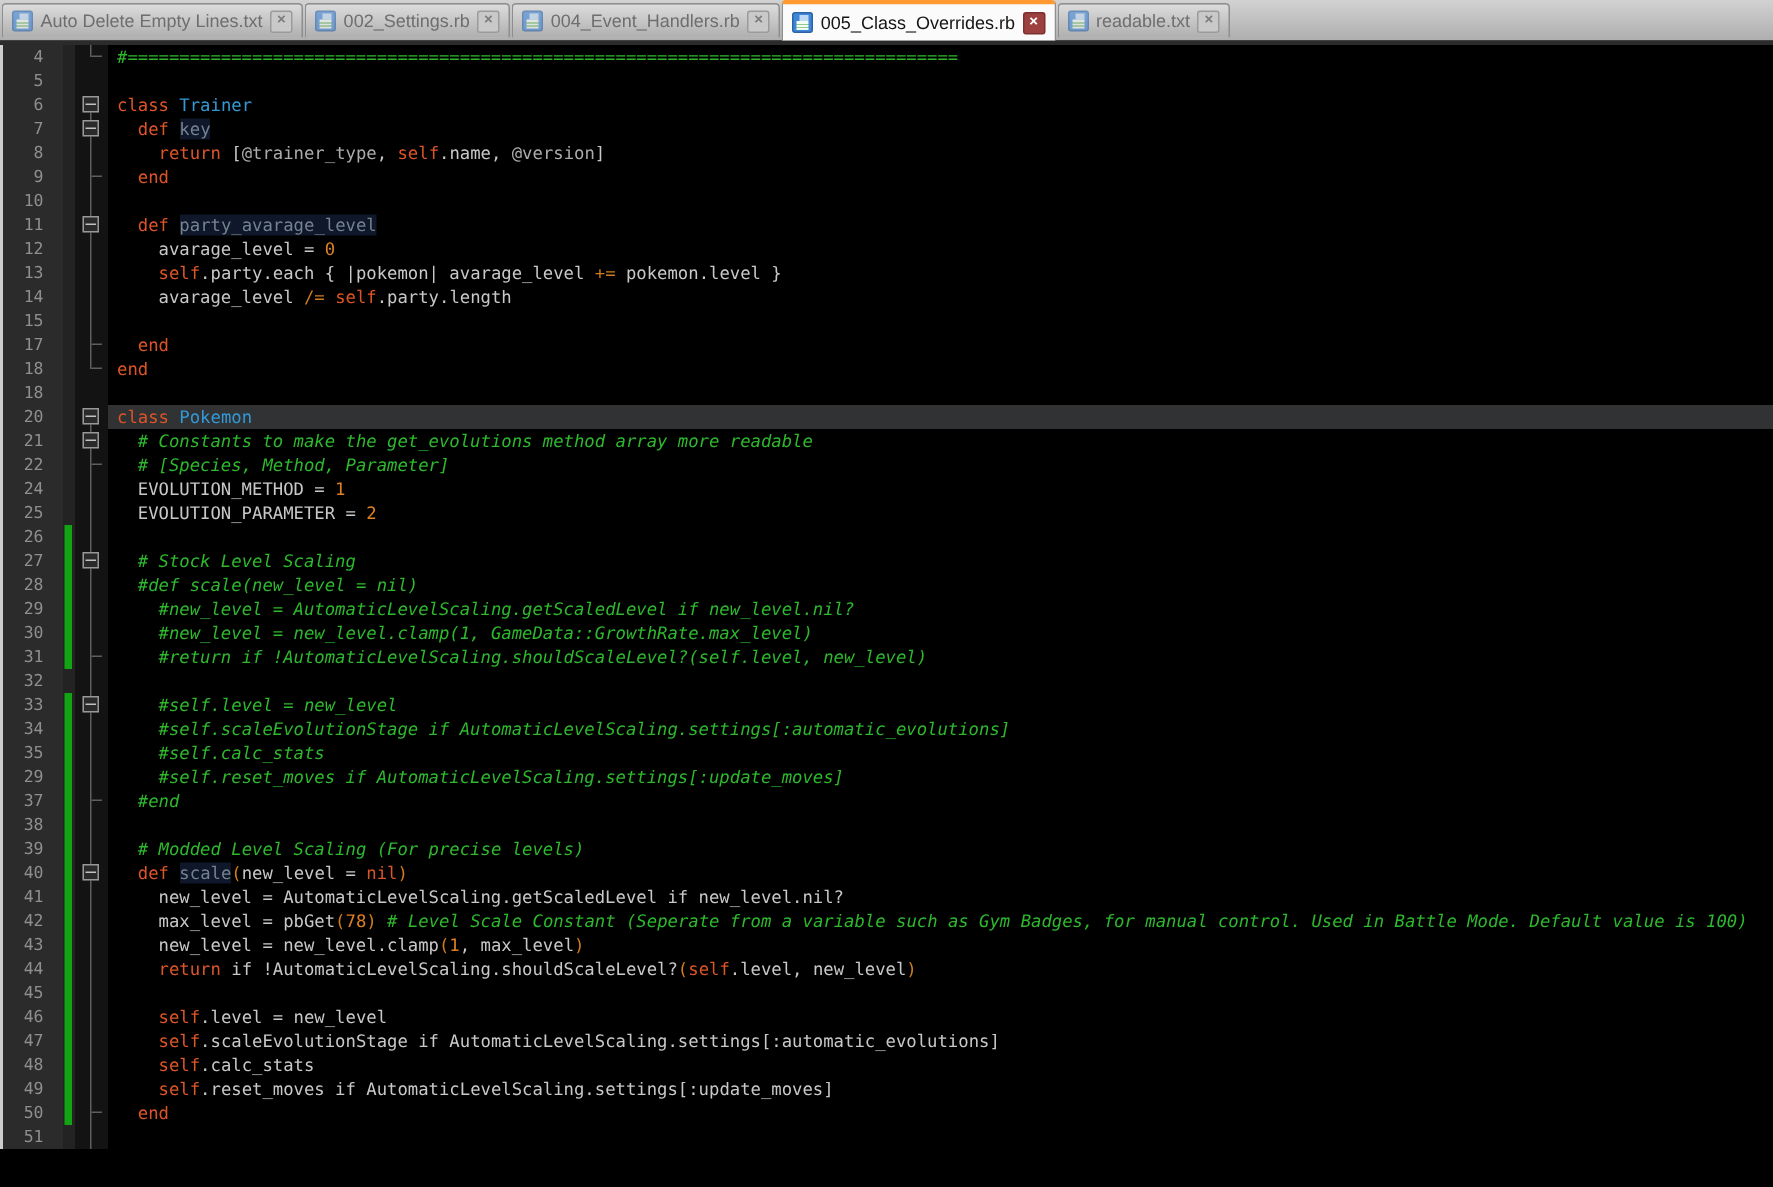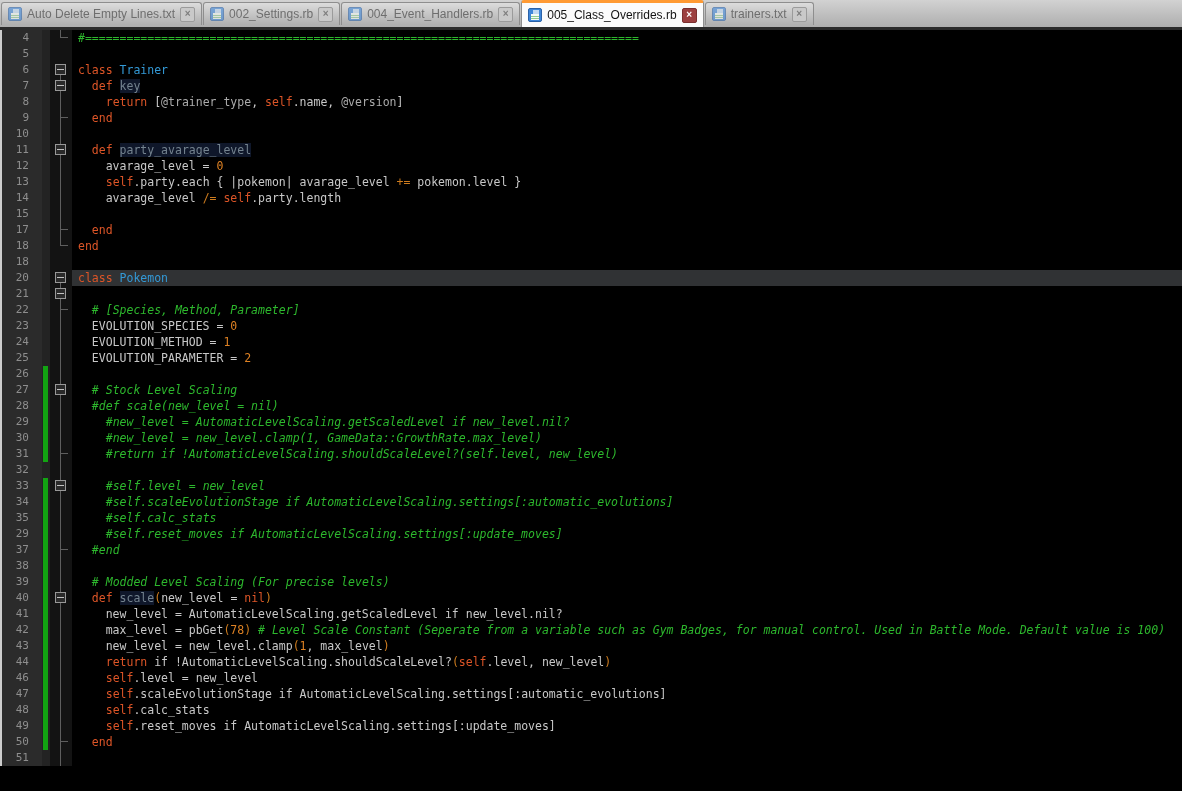--- a/index.html
+++ b/index.html
@@ -97,21 +97,21 @@
         <span class="f-label"></span>
       </span>
     <span class="tab-label">005_Class_Overrides.rb</span>
     <span class="tab-close">×</span>
   </div>
     <div class="tab">
     <span class="floppy">
         <span class="f-top"></span>
         <span class="f-label"></span>
       </span>
-    <span class="tab-label">trainers.txt</span>
+    <span class="tab-label">readable.txt</span>
     <span class="tab-close">×</span>
   </div>
   </div>
 <div class="strip"></div>
 <div class="editor" id="editor">
     <div class="row">
     <span class="ln">4</span>
     <span class="chg"></span>
     <span class="fold f-corner"></span>
     <span class="code"><span class="t-c">#================================================================================</span></span>
@@ -213,35 +213,29 @@
         <span class="box"></span>
       </span>
     <span class="code current"><span class="t-k">class</span><span class="t-d"> </span><span class="t-cls">Pokemon</span></span>
   </div>
     <div class="row">
     <span class="ln">21</span>
     <span class="chg"></span>
     <span class="fold f-box">
         <span class="box"></span>
       </span>
-    <span class="code"><span class="t-d">  </span></span>
+    <span class="code"><span class="t-d">  </span><span class="t-c"># Constants to make the get_evolutions method array more readable</span></span>
   </div>
     <div class="row">
     <span class="ln">22</span>
     <span class="chg"></span>
     <span class="fold f-tick"></span>
     <span class="code"><span class="t-d">  </span><span class="t-c"># [Species, Method, Parameter]</span></span>
   </div>
     <div class="row">
-    <span class="ln">23</span>
-    <span class="chg"></span>
-    <span class="fold f-line"></span>
-    <span class="code"><span class="t-d">  EVOLUTION_SPECIES = </span><span class="t-n">0</span></span>
-  </div>
-    <div class="row">
     <span class="ln">24</span>
     <span class="chg"></span>
     <span class="fold f-line"></span>
     <span class="code"><span class="t-d">  EVOLUTION_METHOD = </span><span class="t-n">1</span></span>
   </div>
     <div class="row">
     <span class="ln">25</span>
     <span class="chg"></span>
     <span class="fold f-line"></span>
     <span class="code"><span class="t-d">  EVOLUTION_PARAMETER = </span><span class="t-n">2</span></span>
@@ -358,20 +352,26 @@
     <span class="ln">43</span>
     <span class="chg on"></span>
     <span class="fold f-line"></span>
     <span class="code"><span class="t-d">    new_level = new_level.clamp</span><span class="t-o">(</span><span class="t-n">1</span><span class="t-d">, max_level</span><span class="t-o">)</span></span>
   </div>
     <div class="row">
     <span class="ln">44</span>
     <span class="chg on"></span>
     <span class="fold f-line"></span>
     <span class="code"><span class="t-d">    </span><span class="t-k">return</span><span class="t-d"> if !AutomaticLevelScaling.shouldScaleLevel?</span><span class="t-o">(</span><span class="t-k">self</span><span class="t-d">.level, new_level</span><span class="t-o">)</span></span>
+  </div>
+    <div class="row">
+    <span class="ln">45</span>
+    <span class="chg on"></span>
+    <span class="fold f-line"></span>
+    <span class="code"></span>
   </div>
     <div class="row">
     <span class="ln">46</span>
     <span class="chg on"></span>
     <span class="fold f-line"></span>
     <span class="code"><span class="t-d">    </span><span class="t-k">self</span><span class="t-d">.level = new_level</span></span>
   </div>
     <div class="row">
     <span class="ln">47</span>
     <span class="chg on"></span>

